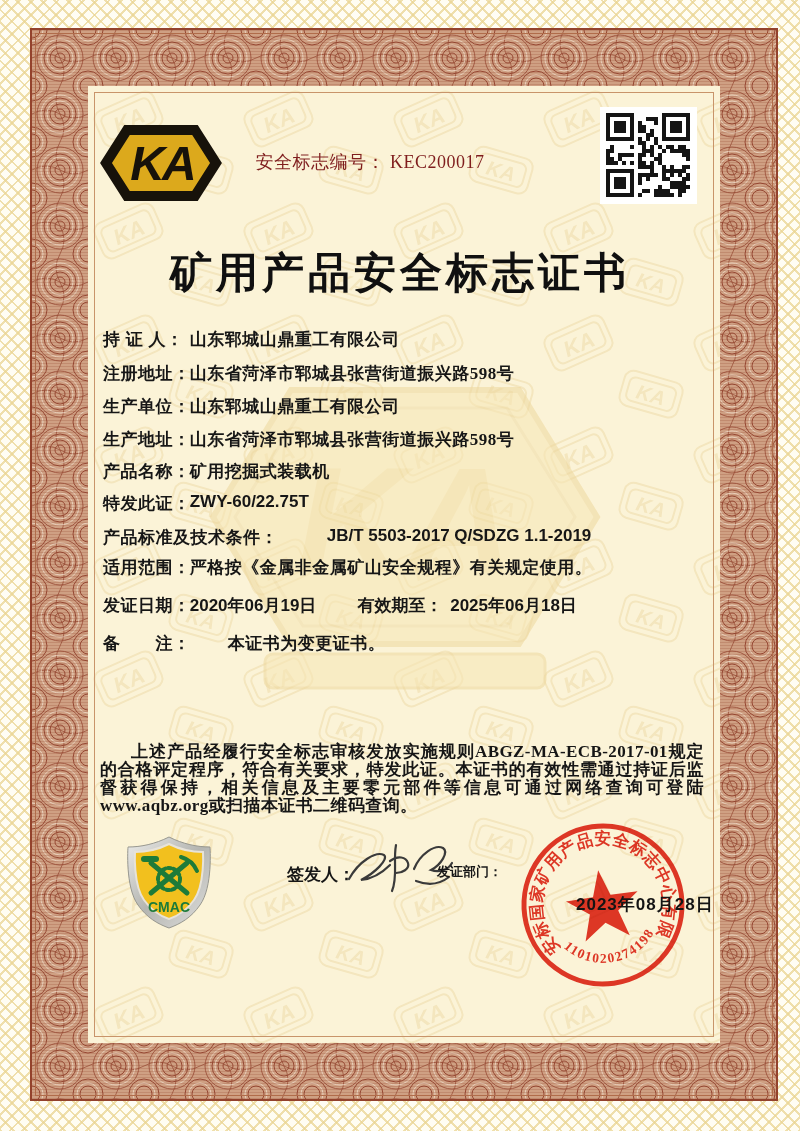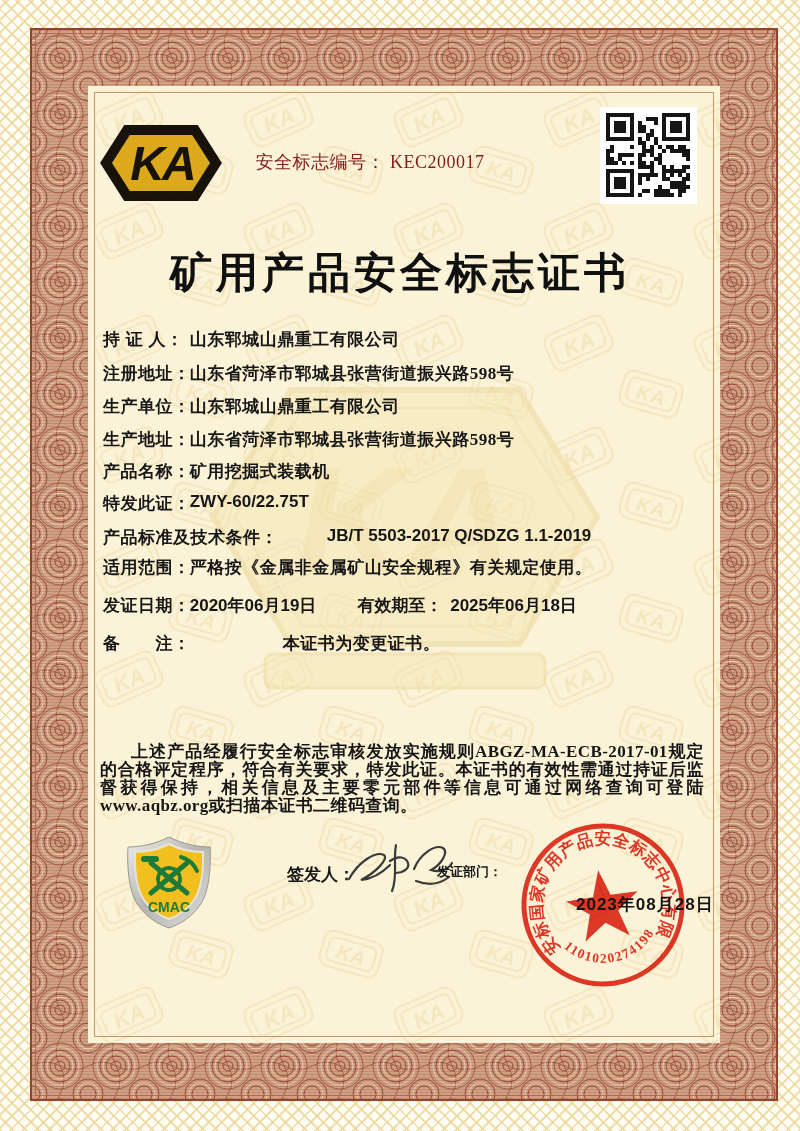--- a/index.html
+++ b/index.html
@@ -30,21 +30,21 @@
 
   .row{position:absolute;left:103px;white-space:nowrap;font-size:17px;}
   .lab{display:inline-block;width:82px;font-weight:700;letter-spacing:.5px;font-family:"Liberation Sans",sans-serif;vertical-align:top;}
   .val{font-weight:700;font-family:"Liberation Serif",serif;letter-spacing:.5px;}
   .val.code{font-family:"Liberation Sans",sans-serif;letter-spacing:0;}
   .r1{top:328px}.r2{top:362px}.r3{top:395px}.r4{top:428px}.r5{top:460px}.r6{top:492px}
   .r7{top:526px}.r8{top:556px}.r9{top:594px}.r10{top:632px}
   .r7 .lab{width:auto;margin-right:44px;}
   .r9 .val-issue{display:inline-block;width:163px;}
   .r9 .lab2{display:inline-block;width:88px;font-weight:700;}
-  .r10 .val{margin-left:93px;}
+  .r10 .val{margin-left:38px;}
 
   .para{position:absolute;left:100px;top:726px;width:604px;font-size:17px;line-height:18px;
         font-weight:700;font-family:"Liberation Serif",serif;text-indent:31px;letter-spacing:.4px;text-align:justify;}
 
   .cmac{position:absolute;left:122px;top:835px;}
   .signer-label{position:absolute;left:287px;top:863px;font-size:17px;font-weight:700;}
   .dept-label{position:absolute;left:437px;top:863px;font-size:13px;font-weight:700;}
   .signature{position:absolute;left:345px;top:833px;}
   .seal{position:absolute;left:506px;top:808px;mix-blend-mode:multiply;}
   .seal-date{position:absolute;left:541px;top:893px;font-size:17px;font-weight:600;color:#141414;letter-spacing:1px;margin-left:35px;}

